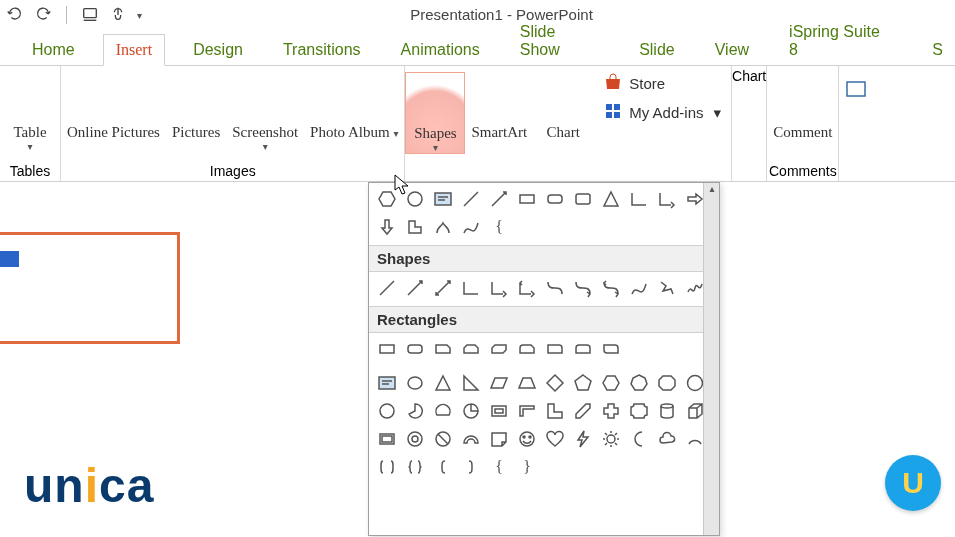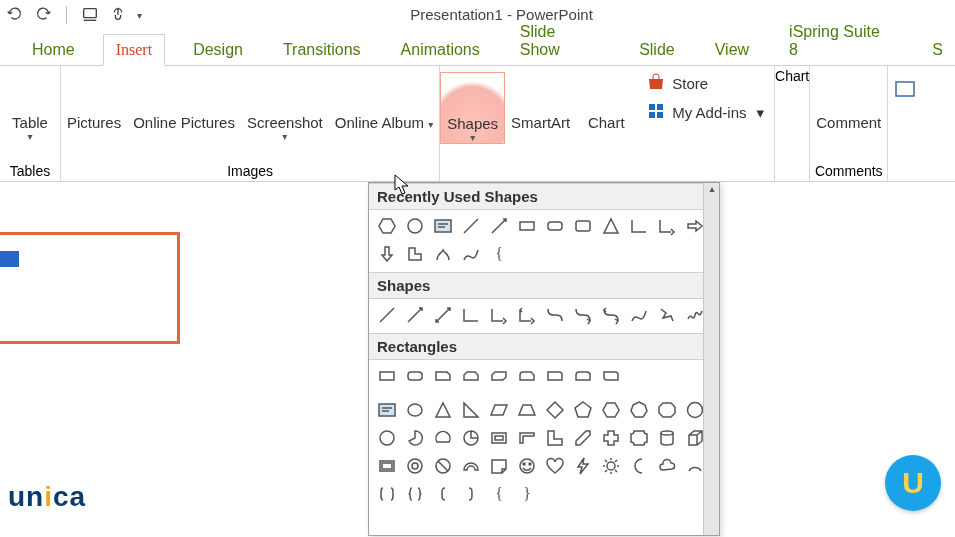--- a/index.html
+++ b/index.html
@@ -89,21 +89,21 @@
     padding: 0 6px;
     cursor: pointer;
     text-align: center;
     min-width: 60px;
   }
   .ribbon-btn .icon-box {
     width: 40px; height: 40px;
     display: flex; align-items: center; justify-content: center;
   }
   .ribbon-btn svg { stroke: #3a6ea5; fill: none; stroke-width: 1.5; }
-  .ribbon-btn .lbl { margin-top: 2px; line-height: 1.15; color: #333; }
+  .ribbon-btn .lbl { margin-top: 12px; line-height: 1.15; color: #333; font-family: Liberation Serif, serif; }
   .ribbon-btn .caret { font-size: 10px; color: #555; }
 
   .ribbon-btn.active {
     background: radial-gradient(circle at 50% 70%, #ffc1b8 0%, #f7b6ad 60%, transparent 70%);
     border: 1px solid #f4a58f;
   }
 
   .ribbon-vert {
     display: flex;
     flex-direction: column;
@@ -188,22 +188,22 @@
   .cursor {
     position: absolute;
     top: 174px; left: 394px;
     width: 16px; height: 22px;
     z-index: 30;
   }
 
   
   .unica {
     position: absolute;
-    left: 8px; bottom: 24px;
-    font-size: 28px; font-weight: 700;
+    left: 24px; bottom: 24px;
+    font-size: 48px; font-weight: 700;
     font-family: Arial, sans-serif;
     color: #0a3b6c;
     letter-spacing: 1px;
   }
   .unica .i-dot { color: #f5a623; }
   .u-badge {
     position: absolute;
     right: 14px; bottom: 26px;
     width: 56px; height: 56px;
     border-radius: 50%;
@@ -267,36 +267,36 @@
       </div>
     </div>
     <div class="ribbon-group-label">Tables</div>
   </div>
 
   <div class="ribbon-group">
     <div class="ribbon-group-body">
       <div class="ribbon-btn">
         <div class="icon-box">
             <span><svg viewBox="0 0 40 40">
+                <rect x="4" y="8" width="22" height="18"></rect>
+                <circle cx="28" cy="26" r="8" stroke="#3a6ea5"></circle>
+                <path d="M20 26h16M28 18v16"></path>
+              </svg></span>
+          </div>
+        <div class="lbl">Online Pictures</div>
+      </div>
+      <div class="ribbon-btn">
+        <div class="icon-box">
+            <span><svg viewBox="0 0 40 40">
                 <rect x="6" y="8" width="28" height="22"></rect>
                 <circle cx="14" cy="16" r="3" fill="#f5c542" stroke="none"></circle>
                 <path d="M6 26l8-6 6 4 6-8 8 10"></path>
               </svg></span>
           </div>
         <div class="lbl">Pictures</div>
-      </div>
-      <div class="ribbon-btn">
-        <div class="icon-box">
-            <span><svg viewBox="0 0 40 40">
-                <rect x="4" y="8" width="22" height="18"></rect>
-                <circle cx="28" cy="26" r="8" stroke="#3a6ea5"></circle>
-                <path d="M20 26h16M28 18v16"></path>
-              </svg></span>
-          </div>
-        <div class="lbl">Online Pictures</div>
       </div>
       <div class="ribbon-btn">
         <div class="icon-box">
             <span><svg viewBox="0 0 40 40">
                 <rect x="6" y="12" width="28" height="18" fill="#333" stroke="none"></rect>
                 <circle cx="20" cy="21" r="5" fill="#fff" stroke="none"></circle>
                 <rect x="14" y="8" width="10" height="5" fill="#333" stroke="none"></rect>
                 <circle cx="32" cy="14" r="4" fill="#4caf50" stroke="none"></circle>
                 <text x="32" y="17" font-size="7" text-anchor="middle" fill="#fff">+</text>
               </svg></span>
@@ -305,21 +305,21 @@
         <div class="caret">▾</div>
       </div>
       <div class="ribbon-btn">
         <div class="icon-box">
             <span><svg viewBox="0 0 40 40">
                 <rect x="8" y="8" width="24" height="20"></rect>
                 <rect x="5" y="11" width="24" height="20"></rect>
                 <circle cx="13" cy="18" r="2" fill="#f5c542" stroke="none"></circle>
               </svg></span>
           </div>
-        <div class="lbl"><span>Online Album</span> <span class="caret">▾</span></div>
+        <div class="lbl"><span>Photo Album</span> <span class="caret">▾</span></div>
       </div>
     </div>
     <div class="ribbon-group-label">Images</div>
   </div>
 
   <div class="ribbon-group" style="border-right:none">
     <div class="ribbon-group-body">
       <div class="ribbon-btn active">
         <div class="icon-box">
             <span><svg viewBox="0 0 40 40">
@@ -411,21 +411,20 @@
 
 <div class="workspace">
   <div class="thumb">
     <div class="thumb-shape"></div>
   </div>
 </div>
 
 <div class="gallery">
   <div class="gallery-scroll"></div>
 
-  <div class="gallery-section">Recently Used Shapes</div>
   <div class="gallery-grid">
     <div class="shape-item">
         <svg viewBox="0 0 20 20">
           <path d="M6 3h8l4 7-4 7H6l-4-7z"></path>
         </svg>
       </div>
     <div class="shape-item">
         <svg viewBox="0 0 20 20">
           <circle cx="10" cy="10" r="7"></circle>
         </svg>

